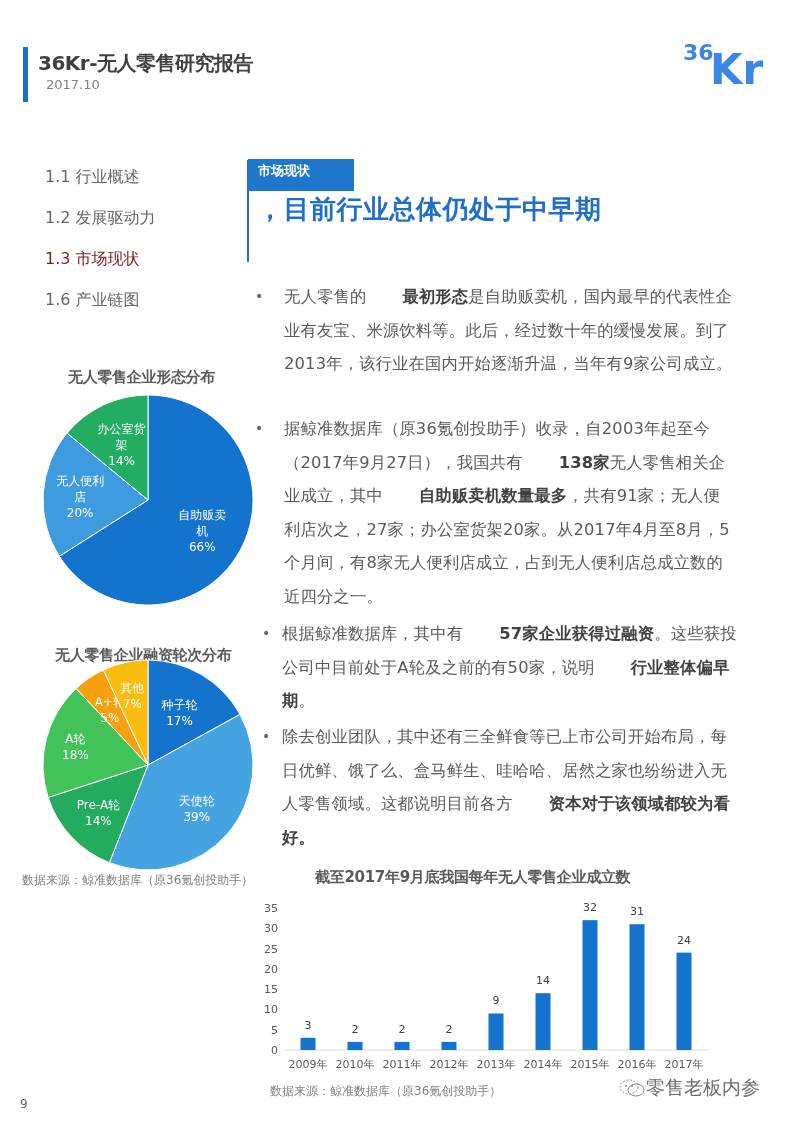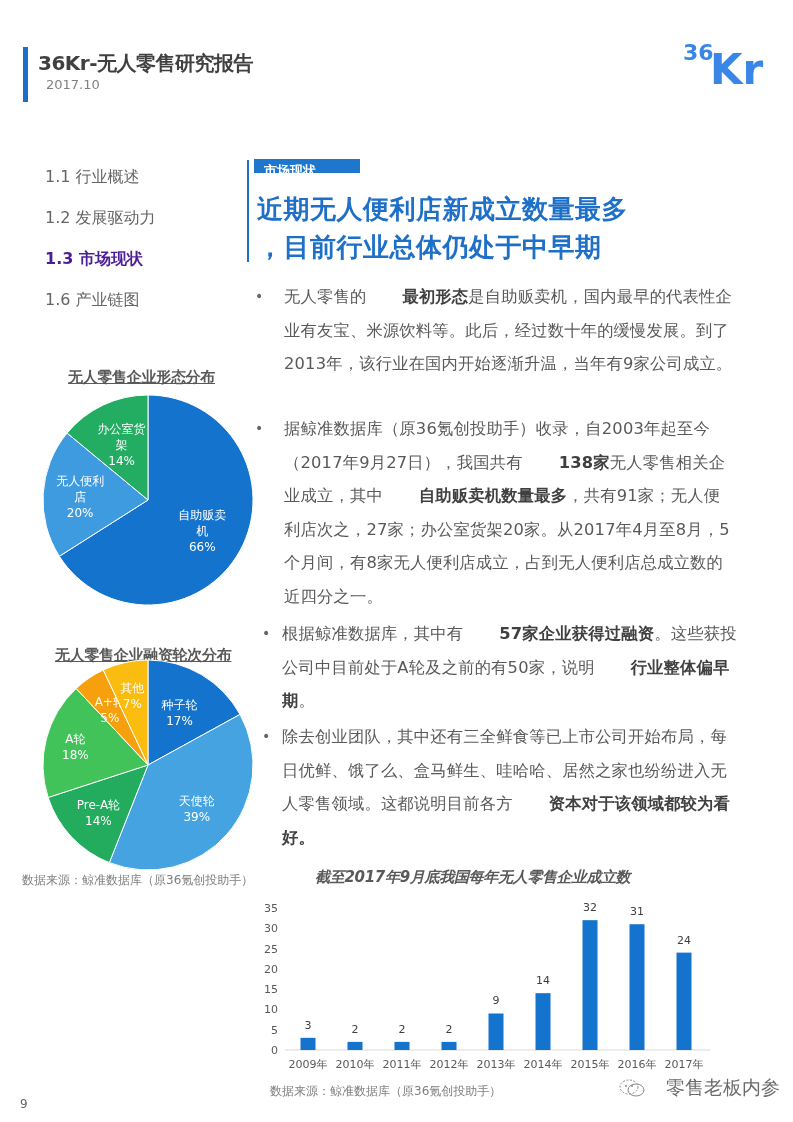--- a/index.html
+++ b/index.html
@@ -8,51 +8,51 @@
 
   
   .hdr-bar { position: absolute; left: 23px; top: 47px; width: 5px; height: 55px; background: #1e6fc7; }
   .hdr-title { position: absolute; left: 38px; top: 50px; font-size: 20px; font-weight: bold; color: #404040; letter-spacing: -0.5px; }
   .hdr-date { position: absolute; left: 38px; top: 77px; font-size: 13px; color: #808080; margin-left: 8px; }
   .logo { position: absolute; left: 683px; top: 38px; width: 84px; height: 48px; }
 
   
   .toc { position: absolute; left: 45px; top: 165px; }
   .toc-item { font-size: 16px; color: #666; height: 41px; line-height: 24px; white-space: nowrap; }
-  .toc-item.active { font-weight: bold; color: #4c1d95; }
+  .toc-item.active { font-weight: normal; color: #7f1d1d; }
 
   
   .vline { position: absolute; left: 247px; top: 160px; width: 2px; height: 102px; background: #1e6fc7; }
-  .tag { position: absolute; left: 248px; top: 159px; width: 106px; height: 14px; background: #1e77cc; color: #fff; font-size: 13px; font-weight: bold; line-height: 24px; padding-left: 10px; margin-left: 6px; }
+  .tag { position: absolute; left: 248px; top: 159px; width: 106px; height: 32px; background: #1e77cc; color: #fff; font-size: 13px; font-weight: bold; line-height: 24px; padding-left: 10px; }
   .headline { position: absolute; left: 257px; top: 190px; width: 480px; font-size: 26px; font-weight: bold; color: #1e6fc7; line-height: 38px; letter-spacing: 0.5px; }
 
   
   .bullets { position: absolute; left: 255px; width: 480px; }
   .bullet { position: relative; padding-left: 29px; font-size: 16.3px; line-height: 33.5px; color: #595959; letter-spacing: 0.2px; }
   .bullet .dot { position: absolute; left: 0; top: 0; font-size: 14px; color: #666; }
   .bullet b { color: #404040; padding-left: 36px; }
   .b1 { top: 280px; }
   .b2 { top: 412px; }
   .b3 { top: 617px; left: 262px; width: 475px; padding: 0; }
   .b3 .bullet, .b4 .bullet { padding-left: 20px; }
   .b4 { top: 720px; left: 262px; width: 475px; }
 
   
-  .pie-title { position: absolute; font-size: 15px; font-weight: bold; color: #595959; letter-spacing: -0.3px; white-space: nowrap; text-decoration: underline; }
+  .pie-title { position: absolute; font-size: 15px; font-weight: bold; color: #595959; letter-spacing: -0.3px; white-space: nowrap; }
   .pie1-title { left: 68px; top: 368px; }
   .pie2-title { left: 55px; top: 634px; margin-top: 12px; }
   .pie-svg { position: absolute; left: 0; top: 0; }
   .source-left { position: absolute; left: 22px; top: 872px; font-size: 12px; color: #7f7f7f; white-space: nowrap; }
 
   
-  .bar-title { position: absolute; left: 315px; top: 868px; font-size: 15px; font-weight: bold; color: #595959; white-space: nowrap; letter-spacing: -0.3px; font-style: italic; }
+  .bar-title { position: absolute; left: 315px; top: 868px; font-size: 15px; font-weight: bold; color: #595959; white-space: nowrap; letter-spacing: -0.3px; }
   .bar-svg { position: absolute; left: 0; top: 0; }
   .source-bottom { position: absolute; left: 270px; top: 1083px; font-size: 12px; color: #7f7f7f; white-space: nowrap; }
 
-  .watermark { position: absolute; left: 618px; top: 1075px; font-size: 19px; color: #6b6b6b; white-space: nowrap; display: flex; align-items: center; gap: 20px; }
+  .watermark { position: absolute; left: 618px; top: 1075px; font-size: 19px; color: #6b6b6b; white-space: nowrap; display: flex; align-items: center; gap: 0; }
   .wm-icon { width: 28px; height: 22px; }
   .page-num { position: absolute; left: 20px; top: 1097px; font-size: 12px; color: #666; }
 </style>
 </head>
 <body>
 
 <div class="hdr-bar"></div>
 <div class="hdr-title">36Kr-无人零售研究报告</div>
 <div class="hdr-date">2017.10</div>
 <svg class="logo" viewBox="0 0 84 48">
@@ -63,21 +63,20 @@
 <div class="toc" id="toc">
     <div class="toc-item">1.1 行业概述</div>
     <div class="toc-item">1.2 发展驱动力</div>
     <div class="toc-item active">1.3 市场现状</div>
     <div class="toc-item">1.6 产业链图</div>
   </div>
 
 <div class="vline"></div>
 <div class="tag">市场现状</div>
 <div class="headline">
-  <div>近期无人便利店新成立数量最多</div>
   <div>，目前行业总体仍处于中早期</div>
 </div>
 
 <div class="bullets b1">
     <div class="bullet"><span class="dot">•</span><span>无人零售的</span><b>最初形态</b><span>是自助贩卖机，国内最早的代表性企业有友宝、米源饮料等。此后，经过数十年的缓慢发展。到了2013年，该行业在国内开始逐渐升温，当年有9家公司成立。</span></div>
   </div>
 <div class="bullets b2">
     <div class="bullet"><span class="dot">•</span><span>据鲸准数据库（原36氪创投助手）收录，自2003年起至今（2017年9月27日），我国共有</span><b>138家</b><span>无人零售相关企业成立，其中</span><b>自助贩卖机数量最多</b><span>，共有91家；无人便利店次之，27家；办公室货架20家。从2017年4月至8月，5个月间，有8家无人便利店成立，占到无人便利店总成立数的近四分之一。</span></div>
   </div>
 <div class="bullets b3">

